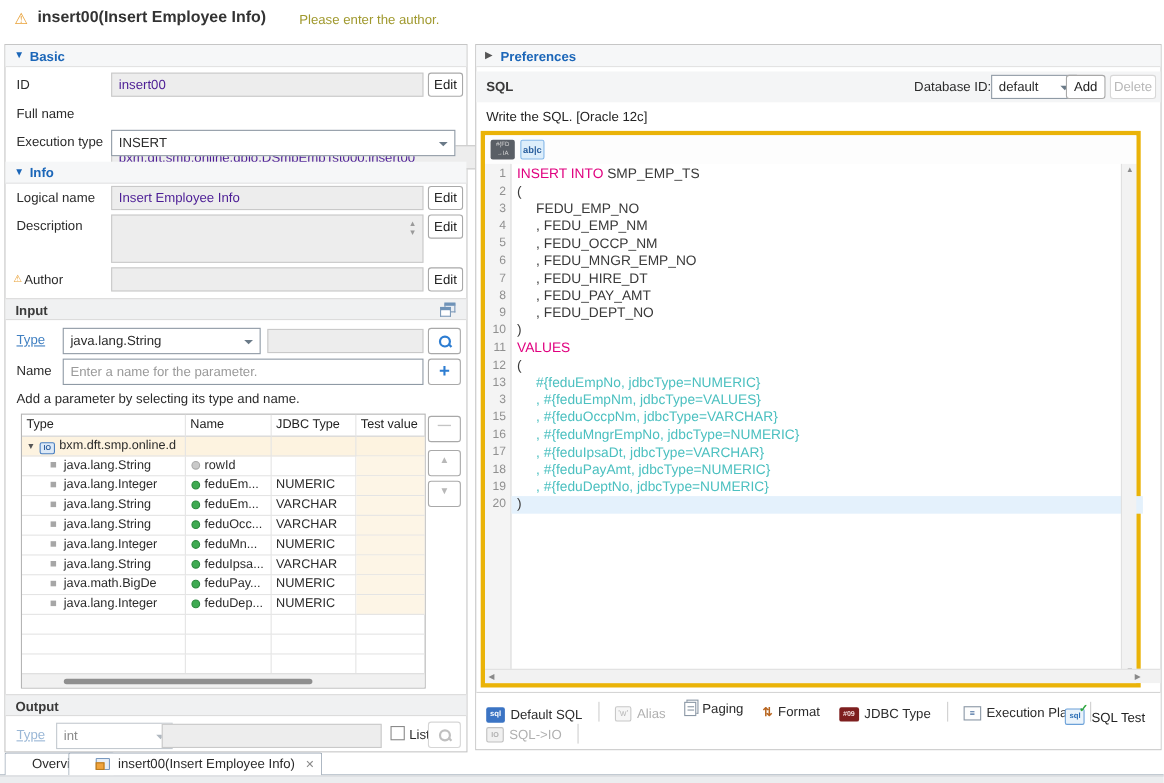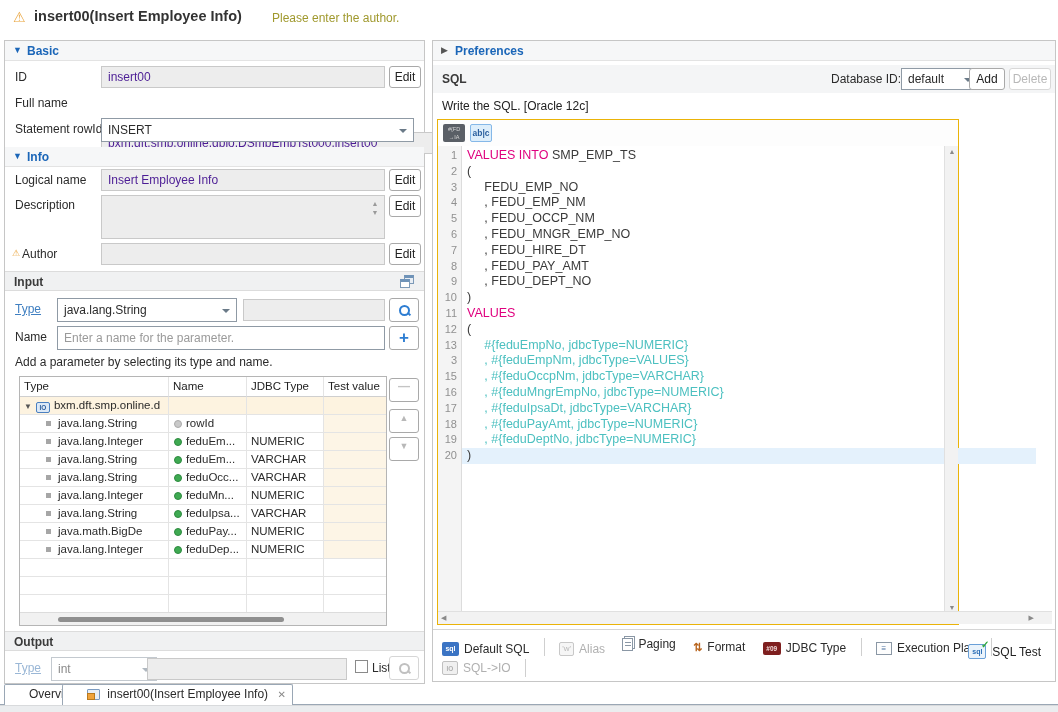--- a/index.html
+++ b/index.html
@@ -75,21 +75,21 @@
   .tabicon { display:inline-block; position:relative; width:13px; height:11px; background:#e8eef6; border:1px solid #7a9ac0; border-radius:1px; margin-right:4px; vertical-align:-2px; }
   .tabicon::after { content:""; position:absolute; left:-1px; bottom:-1px; width:6px; height:5px; background:#f0a33c; border:1px solid #b97a1e; }
   .tabclose { color:#8a8a8a; font-size:10px; margin-left:6px; }
   .strip { position:absolute; left:0; top:705px; width:1058px; height:7px; background:#ebedef; border-top:1px solid #d8dadc; }
 
   
   .sqlbar { position:absolute; left:0; top:24px; width:622px; height:28px; background:#f4f5f6; }
   .sqlbar .t { position:absolute; left:9px; top:7px; font-weight:bold; color:#3a3a3a; }
   .writebar { position:absolute; left:9px; top:58px; color:#222; }
 
-  .editor { position:absolute; left:4px; top:78px; width:522px; height:506px; border:1px solid #eab308; background:#fff; }
+  .editor { position:absolute; left:4px; top:78px; width:600px; height:506px; border:4px solid #eab308; background:#fff; }
   .edtoolbar { position:absolute; left:0; top:0; width:100%; height:26px; background:#fdfdfd; }
   .ic-hashio { position:absolute; left:5px; top:4px; width:22px; height:18px; background:#5a5f66; border-radius:2px; color:#d8d8d8; font-size:5.5px; line-height:8px; text-align:center; padding-top:1px; }
   .ic-abc { position:absolute; left:32px; top:4px; width:22px; height:18px; background:#ddeefb; border:1px solid #85b8e8; border-radius:2px; color:#2a5f9e; font-size:8.5px; font-weight:bold; text-align:center; line-height:16px; }
   .gutterbg { position:absolute; left:0; top:26px; width:24px; height:467px; background:#f4f4f4; border-right:1px solid #dcdcdc; }
   .codewrap { position:absolute; left:0; top:28px; width:598px; }
   .sql-line { display:flex; height:15.8px; line-height:15.8px; font-size:12.5px; }
   .sql-line .ln { width:24px; text-align:right; padding-right:5px; color:#909090; font-size:11px; flex:none; }
   .sql-line .code { flex:1; white-space:pre; padding-left:5px; color:#3a3a3a; }
   .sql-line.hl .code { background:#e4f1fc; }
   .kw { color:#e0007f; } .pm { color:#4cc0c0; } .pl { color:#3a3a3a; }
@@ -141,21 +141,21 @@
       <span class="t">Basic</span>
     </div>
 
     <span class="lbl" style="left:10px; top:29px;">ID</span>
     <div class="gfield" style="left:96px; top:25px; width:284px;">insert00</div>
     <div class="editbtn" style="left:384px; top:25px;">Edit</div>
 
     <span class="lbl" style="left:10px; top:55px;">Full name</span>
     <div class="gfield" style="left:96px; top:51px; width:337px;margin-top:40px;">bxm.dft.smp.online.dbio.DSmpEmpTst000.insert00</div>
 
-    <span class="lbl" style="left:10px; top:81px;">Statement rowId</span>
+    <span class="lbl" style="left:10px; top:81px;">Execution type</span>
     <div class="sel" style="left:96px; top:77px; width:313px;"><span>INSERT</span><span class="chev"></span></div>
 
     <div class="sec-blue" style="top:106px;">
       <span class="arr">▼</span>
       <span class="t">Info</span>
     </div>
 
     <span class="lbl" style="left:10px; top:132px;">Logical name</span>
     <div class="gfield" style="left:96px; top:128px; width:284px;">Insert Employee Info</div>
     <div class="editbtn" style="left:384px; top:128px;">Edit</div>
@@ -310,21 +310,21 @@
 
     <div class="editor">
       <div class="edtoolbar">
         <span class="ic-hashio">#{FD<br>→IA</span>
         <span class="ic-abc">ab|c</span>
       </div>
       <div class="gutterbg"></div>
       <div class="codewrap" id="sql-lines">
           <div class="sql-line">
             <span class="ln">1</span>
-            <span class="code"><span class="kw">VALUES INTO</span><span class="pl"> SMP_EMP_TS</span></span>
+            <span class="code"><span class="kw">INSERT INTO</span><span class="pl"> SMP_EMP_TS</span></span>
           </div>
           <div class="sql-line">
             <span class="ln">2</span>
             <span class="code"><span class="pl">(</span></span>
           </div>
           <div class="sql-line">
             <span class="ln">3</span>
             <span class="code"><span class="pl">     FEDU_EMP_NO</span></span>
           </div>
           <div class="sql-line">

